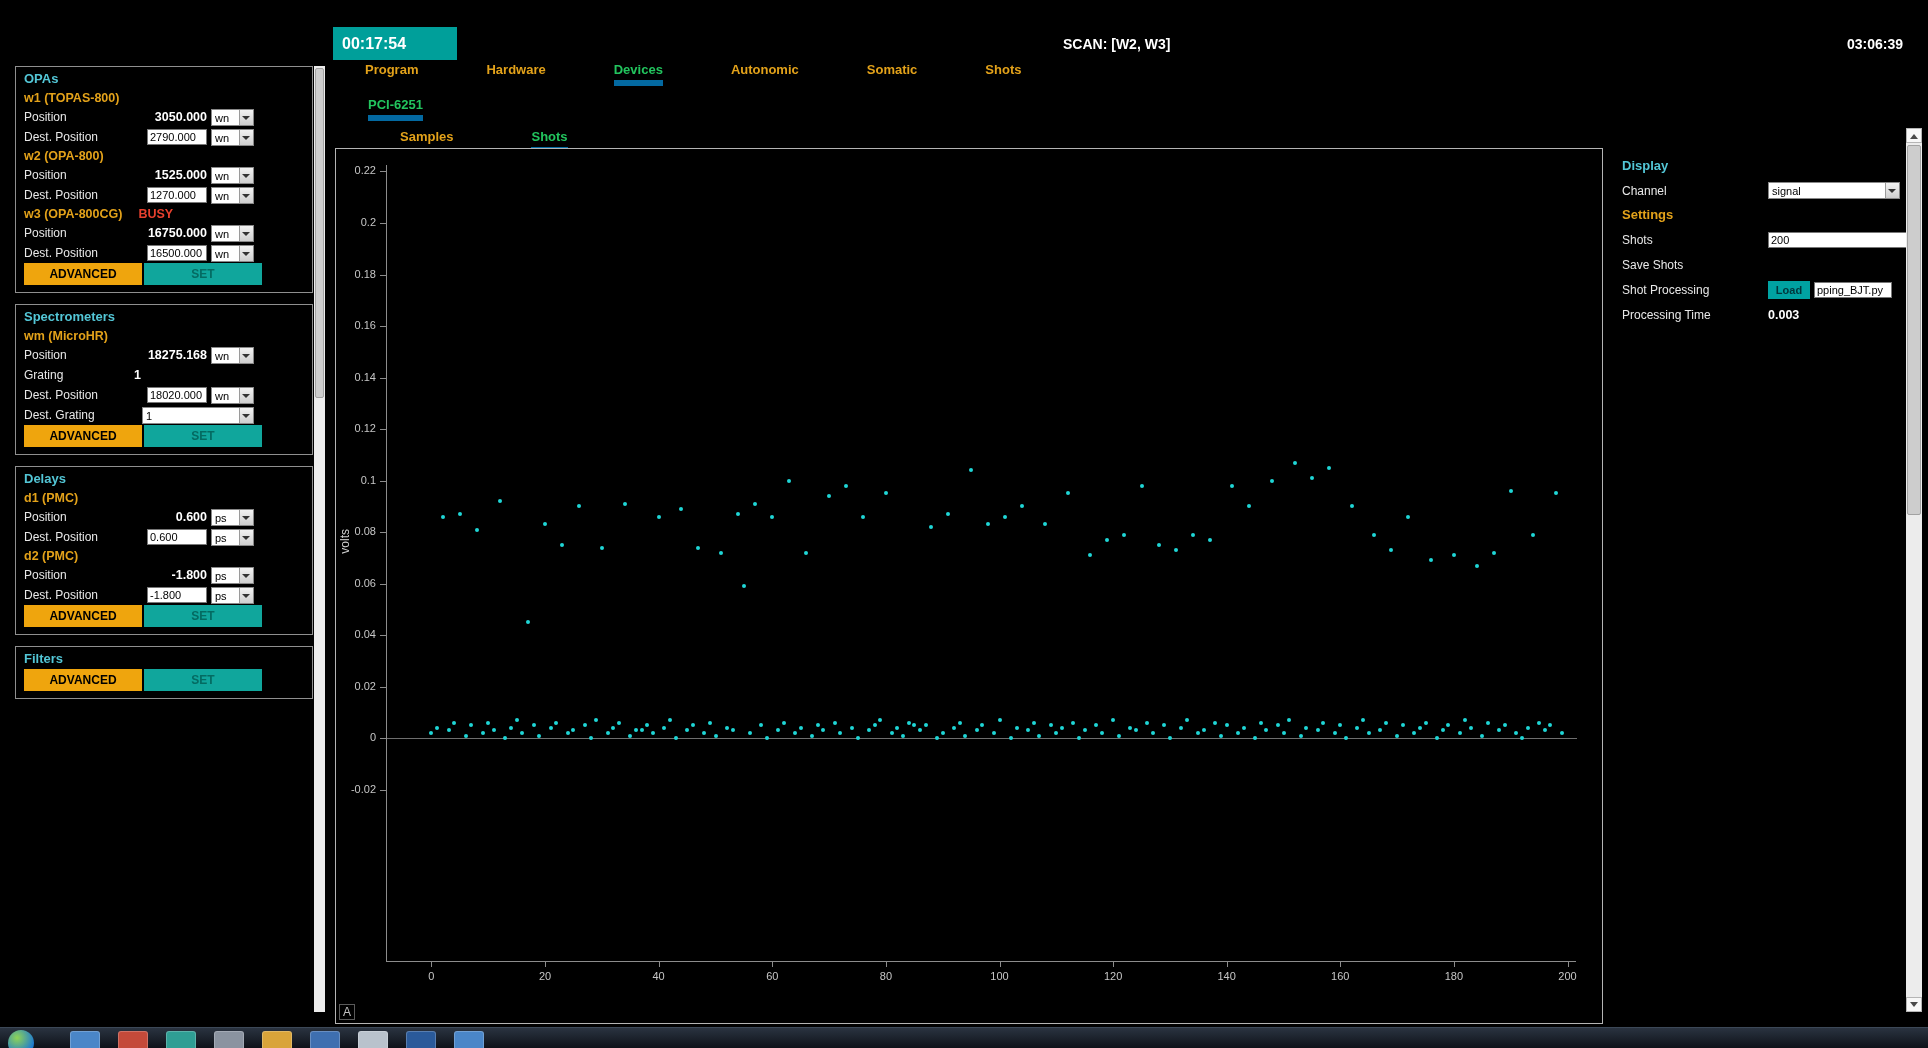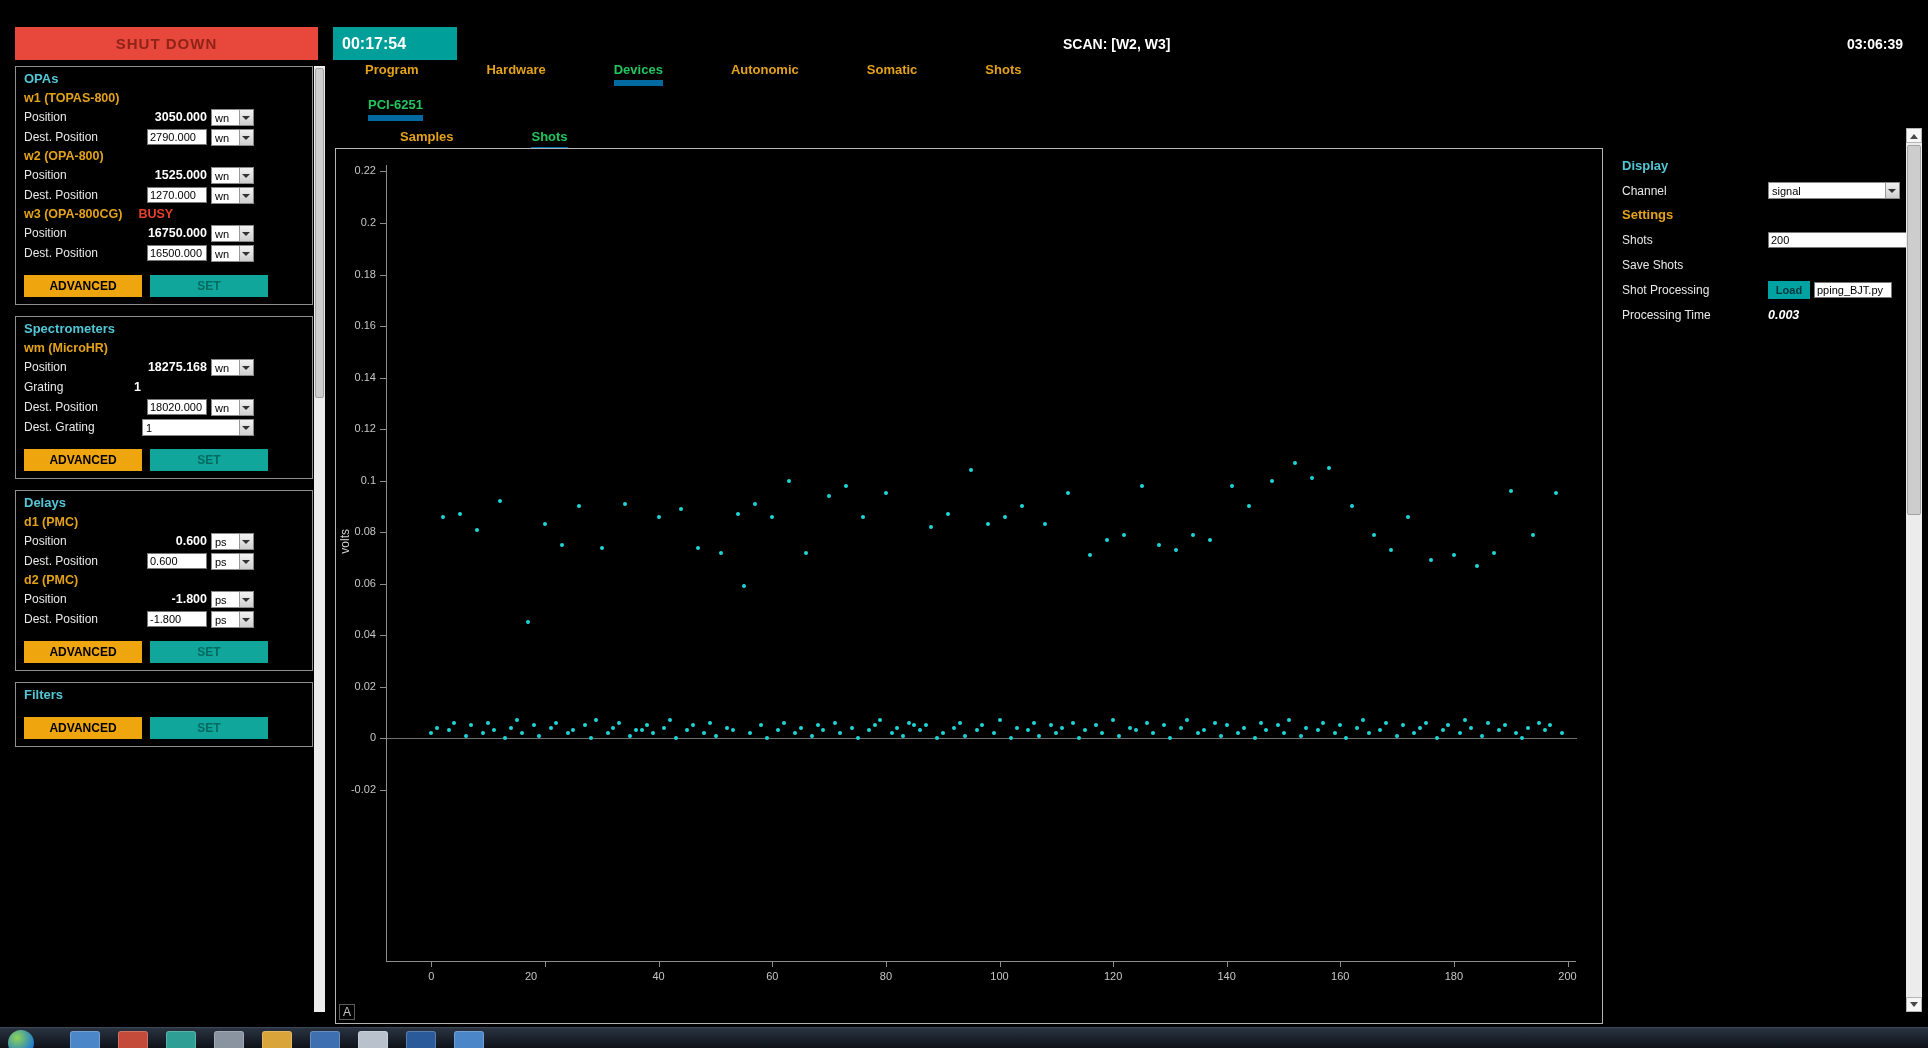--- a/index.html
+++ b/index.html
@@ -41,21 +41,21 @@
   .row-value{color:#fff;font-weight:bold;font-size:12.5px;white-space:nowrap;}
   .row-input{width:60px;height:16px;border:1px solid #777;background:#fff;color:#000;
     font-size:11px;padding:0 2px;font-family:inherit;}
   .unitbox{display:inline-flex;height:17px;border:1px solid #888;background:#fff;align-items:stretch;}
   .unit-text{width:27px;font-size:11px;color:#000;padding:2px 0 0 3px;}
   .dd-btn{width:14px;background:linear-gradient(#f2f2f2,#cfcfcf);border-left:1px solid #9a9a9a;position:relative;}
   .tri{position:absolute;left:2px;top:6px;width:0;height:0;
     border-left:4px solid transparent;border-right:4px solid transparent;border-top:4px solid #333;}
   .selectbox{display:inline-flex;height:17px;border:1px solid #888;background:#fff;width:112px;align-items:stretch;}
   .sel-text{flex:1;font-size:11px;color:#000;padding:2px 0 0 3px;overflow:hidden;white-space:nowrap;}
-  .btn-row{display:flex;gap:8px;margin-top:12px;height:23px;}
+  .btn-row{display:flex;gap:2px;margin-top:0;height:23px;}
   .btn-advanced{flex:0 0 118px;height:22px;background:#efa50d;color:#000;font-weight:bold;
     font-size:12px;border:none;font-family:inherit;}
   .btn-set{flex:0 0 118px;height:22px;background:#10a69c;color:#046b62;font-weight:bold;
     font-size:12px;border:none;font-family:inherit;}
 
   
   .tab-row{position:absolute;display:flex;}
   #main-tabs{left:365px;top:62px;gap:68px;}
   #device-tabs{left:368px;top:97px;gap:68px;}
   #view-tabs{left:400px;top:129px;gap:78px;}
@@ -83,21 +83,21 @@
   .p-header.orange{color:#e3a21a;}
   .p-row{display:flex;align-items:center;height:25px;}
   .p-label{flex:0 0 146px;font-size:12px;color:#e8e8e8;}
   .p-ctrl{flex:1;display:flex;align-items:center;gap:4px;}
   .p-input{flex:1;height:16px;border:1px solid #777;background:#fff;color:#000;
     font-size:11px;padding:0 2px;font-family:inherit;min-width:0;}
   .p-input.file{flex:0 0 78px;}
   .selectbox.channel{flex:1;width:auto;}
   .load-btn{flex:0 0 42px;height:18px;background:#00a2a2;color:#00363c;font-weight:bold;
     font-size:11px;border:none;font-family:inherit;}
-  .p-value{font-weight:bold;color:#fff;font-size:12.5px;font-style:italic;}
+  .p-value{font-weight:bold;color:#fff;font-size:12.5px;}
 
   
   .sb{position:absolute;background:#ececec;}
   .sb .thumb{position:absolute;left:1px;right:1px;background:#cdcdcd;border:1px solid #a2a2a2;border-radius:2px;}
   .sb .arrow{position:absolute;left:0;right:0;height:15px;background:#f7f7f7;
     border:1px solid #b5b5b5;display:flex;align-items:center;justify-content:center;}
   .tri-up{width:0;height:0;border:4px solid transparent;border-bottom:5px solid #4a4a4a;margin-top:-3px;}
   .tri-down{width:0;height:0;border:4px solid transparent;border-top:5px solid #4a4a4a;margin-bottom:-3px;}
   .sidebar-sb{left:314px;top:66px;width:11px;height:946px;}
   .right-sb{left:1906px;top:128px;width:16px;height:884px;}
@@ -110,21 +110,20 @@
   #taskbar-icons{display:flex;margin-left:52px;}
   .tb-icon{flex:0 0 30px;height:24px;margin:3px 0 0 18px;border-radius:3px 3px 0 0;
     border:1px solid rgba(255,255,255,.22);}
 </style>
 </head>
 <body>
 
 <div class="screen">
 
 
-  <button class="shutdown-btn">SHUT DOWN</button>
   <div class="timer-box">00:17:54</div>
   <div class="scan-label">SCAN: [W2, W3]</div>
   <div class="clock">03:06:39</div>
 
   <div class="sidebar" id="sidebar">
       <div class="section">
         <div class="sec-header">OPAs</div>
         <div class="group-header">
           <span class="group-name">w1 (TOPAS-800)</span>
         </div>
@@ -380,21 +379,21 @@
       <div class="ptick-label" style="left: 0px; width: 40px; top: 170px; text-align: right;">0.16</div>
       <div class="ptick" style="left: 44px; top: 125.5px; width: 6px; height: 1px;"></div>
       <div class="ptick-label" style="left: 0px; width: 40px; top: 118.5px; text-align: right;">0.18</div>
       <div class="ptick" style="left: 44px; top: 74px; width: 6px; height: 1px;"></div>
       <div class="ptick-label" style="left: 0px; width: 40px; top: 67px; text-align: right;">0.2</div>
       <div class="ptick" style="left: 44px; top: 22.4px; width: 6px; height: 1px;"></div>
       <div class="ptick-label" style="left: 0px; width: 40px; top: 15.4px; text-align: right;">0.22</div>
       <div class="ptick" style="left: 95.4px; top: 812px; width: 1px; height: 6px;"></div>
       <div class="ptick-label" style="left: 75.4px; width: 40px; top: 821px; text-align: center;">0</div>
       <div class="ptick" style="left: 209px; top: 812px; width: 1px; height: 6px;"></div>
-      <div class="ptick-label" style="left: 189px; width: 40px; top: 821px; text-align: left;">20</div>
+      <div class="ptick-label" style="left: 189px; width: 40px; top: 821px; text-align: center;">20</div>
       <div class="ptick" style="left: 322.6px; top: 812px; width: 1px; height: 6px;"></div>
       <div class="ptick-label" style="left: 302.6px; width: 40px; top: 821px; text-align: center;">40</div>
       <div class="ptick" style="left: 436.3px; top: 812px; width: 1px; height: 6px;"></div>
       <div class="ptick-label" style="left: 416.3px; width: 40px; top: 821px; text-align: center;">60</div>
       <div class="ptick" style="left: 549.9px; top: 812px; width: 1px; height: 6px;"></div>
       <div class="ptick-label" style="left: 529.9px; width: 40px; top: 821px; text-align: center;">80</div>
       <div class="ptick" style="left: 663.5px; top: 812px; width: 1px; height: 6px;"></div>
       <div class="ptick-label" style="left: 643.5px; width: 40px; top: 821px; text-align: center;">100</div>
       <div class="ptick" style="left: 777.1px; top: 812px; width: 1px; height: 6px;"></div>
       <div class="ptick-label" style="left: 757.1px; width: 40px; top: 821px; text-align: center;">120</div>

